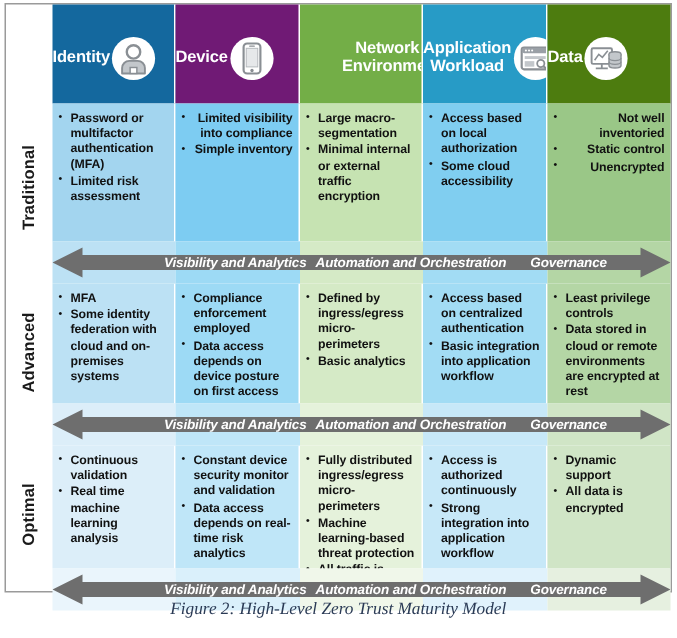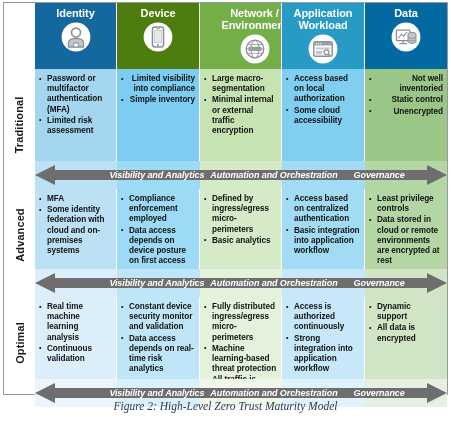--- a/index.html
+++ b/index.html
@@ -87,44 +87,44 @@
   .c0 { width: 82px; }
   .c1 { width: 83px; }
   .c2 { width: 82px; }
   .c3 { width: 83px; }
   .c4 { width: 82px; }
 
   
   .header-row { height: 66px; }
   .header-cell {
     display: flex;
-    flex-direction: column;
+    flex-direction: row;
     align-items: center;
     padding-top: 4px;
     color: #ffffff;
     text-align: center;
   }
   .header-title {
     font-size: 11px;
     font-weight: bold;
     line-height: 12px;
     letter-spacing: -0.1px;
     white-space: pre-line;
   }
   .header-icon {
     margin-top: 2px;
     width: 32px;
     height: 32px;
     flex: none;
   }
   .hdr-identity    { background: #14689E; }
-  .hdr-device      { background: #4d7c0f; }
+  .hdr-device      { background: #701a75; }
   .hdr-network     { background: #73AE47; padding-left: 28px; }
   .hdr-application { background: #279BC6; }
-  .hdr-data        { background: #0369a1; }
+  .hdr-data        { background: #4d7c0f; }
 
   
   .body-cell {
     padding: 5px 4px 5px 4px;
   }
   ul.bullets {
     list-style: none;
     margin: 0;
     padding: 0;
   }
@@ -434,22 +434,22 @@
       <div class="labels">
         <span>Visibility and Analytics</span>
         <span>Automation and Orchestration</span>
         <span class="gov">Governance</span>
       </div>
     </div>
 
     <div class="row row-optimal r2">
       <div class="cell c0 body-cell b0">
         <ul class="bullets">
+          <li>Continuous validation</li>
           <li>Real time machine learning analysis</li>
-          <li>Continuous validation</li>
         </ul>
       </div>
       <div class="cell c1 body-cell b1">
         <ul class="bullets">
           <li>Constant device security monitor and validation</li>
           <li>Data access depends on real-time risk analytics</li>
         </ul>
       </div>
       <div class="cell c2 body-cell b2">
         <ul class="bullets">

